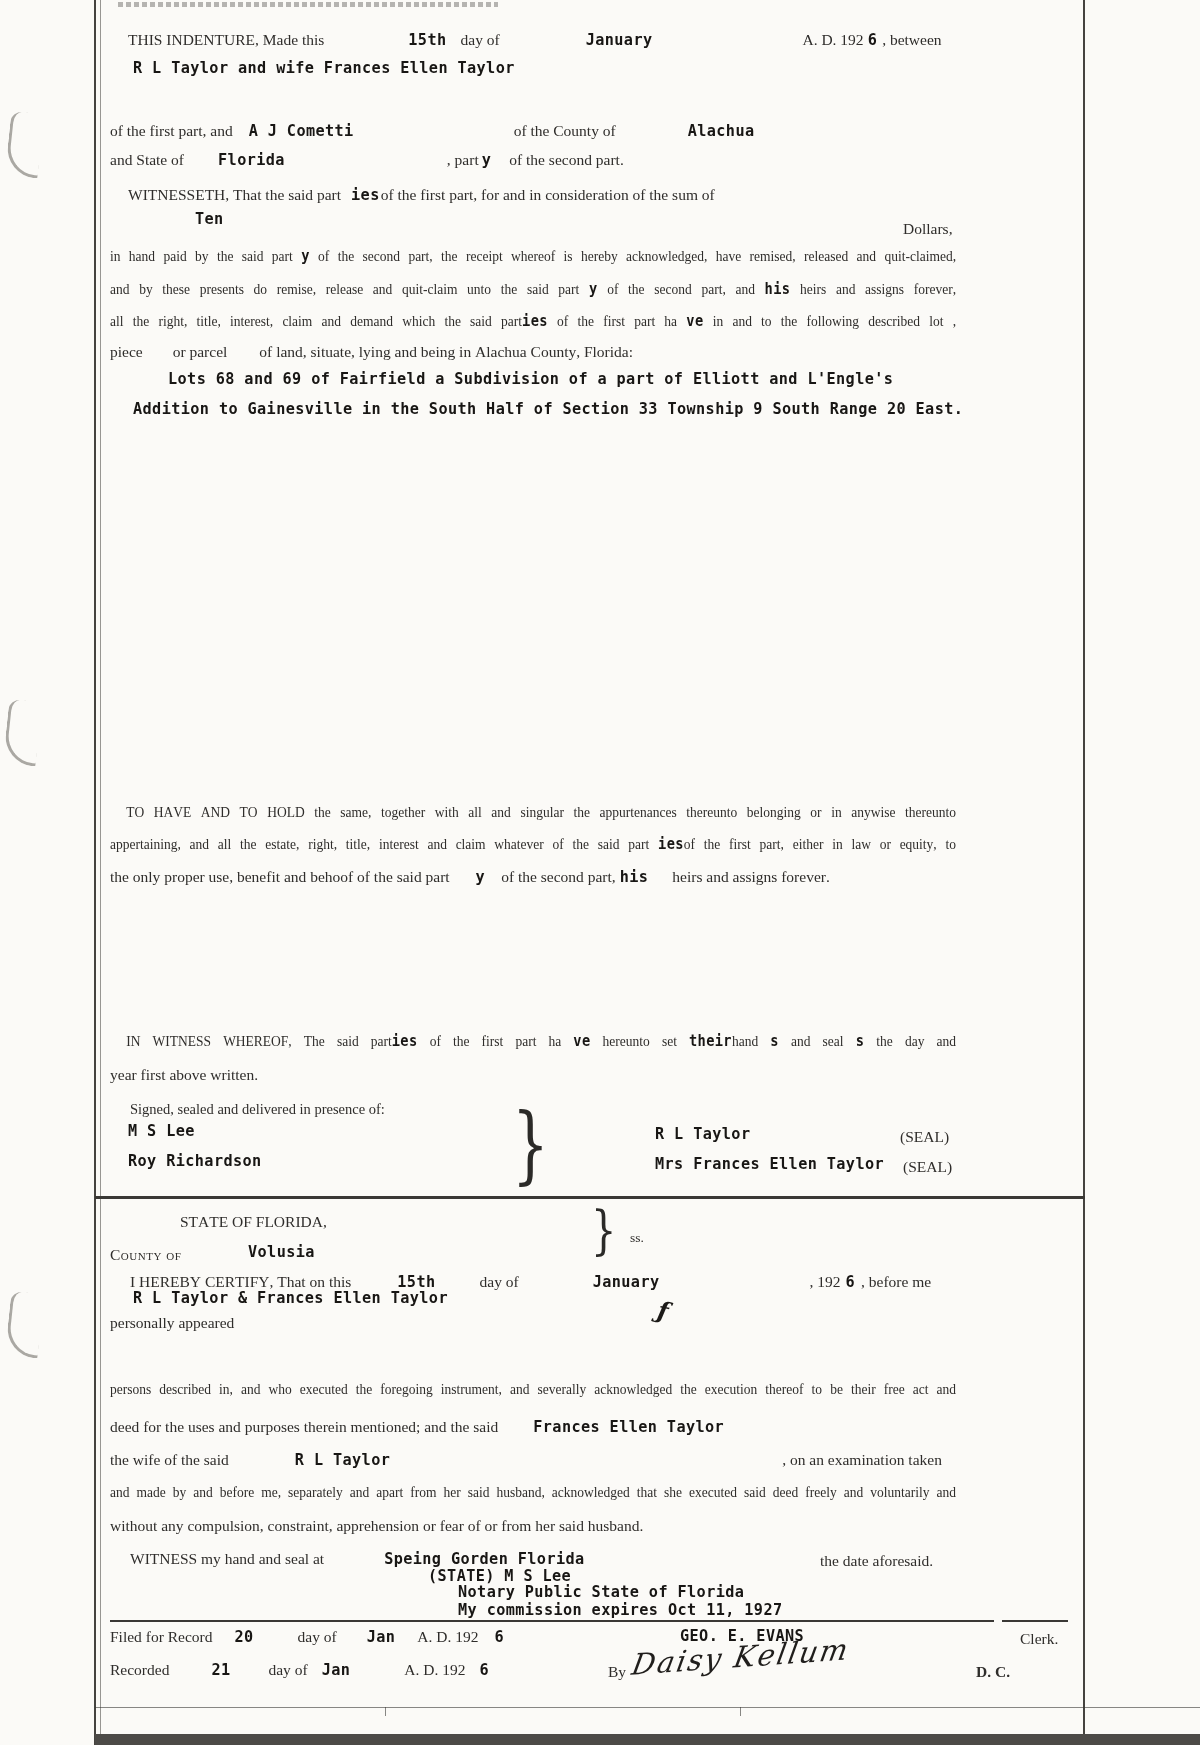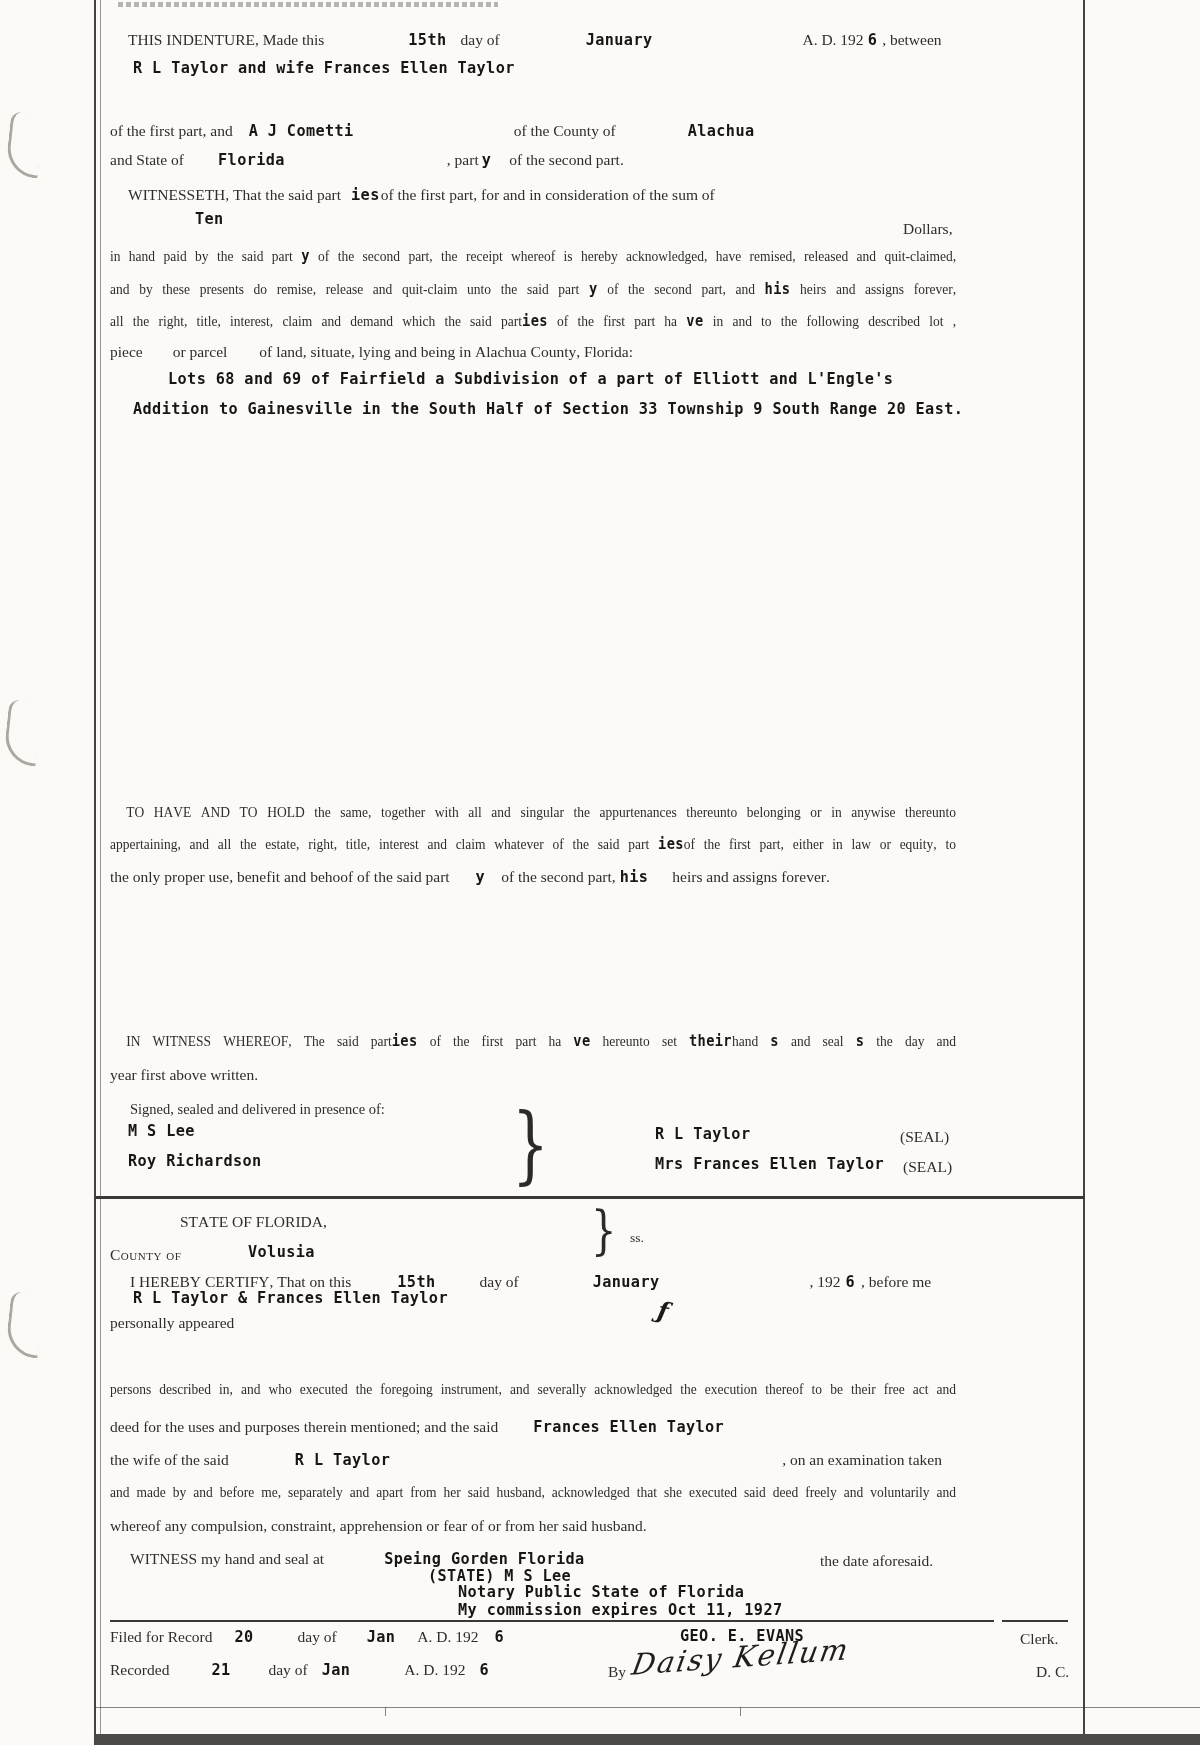--- a/index.html
+++ b/index.html
@@ -141,21 +141,21 @@
     <span>deed for the uses and purposes therein mentioned; and the said</span><span class="ti" style="margin-left:35px;">Frances Ellen Taylor</span>
   </div>
 
   <div class="p" style="left:110px;top:1450px;">
     <span>the wife of the said</span><span class="ti" style="margin-left:66px;">R L Taylor</span><span style="margin-left:392px;margin-top:44px;">, on an examination taken</span>
   </div>
 
   <div class="jl" style="top:1483px;">
     <span>and made by and before me, separately and apart from her said husband, acknowledged that she executed said deed freely and voluntarily and</span>
   </div>
-  <div class="p" style="left:110px;top:1516px;">whereof any compulsion, constraint, apprehension or fear of or from her said husband.</div>
+  <div class="p" style="left:110px;top:1516px;">without any compulsion, constraint, apprehension or fear of or from her said husband.</div>
 
   <div class="p" style="left:130px;top:1549px;">
     <span>WITNESS my hand and seal at</span><span class="ti" style="margin-left:60px;">Speing Gorden Florida</span>
   </div>
   <div class="p" style="left:820px;top:1551px;">the date aforesaid.</div>
 
   <div class="ta" style="left:428px;top:1567px;">(STATE)   M S Lee</div>
   <div class="ta" style="left:458px;top:1583px;">Notary Public State of Florida</div>
   <div class="ta" style="left:458px;top:1601px;">My commission expires Oct 11, 1927</div>
 
@@ -166,20 +166,20 @@
     <span>Filed for Record</span><span class="ti" style="margin-left:22px;">20</span><span style="margin-left:44px;">day of</span><span class="ti" style="margin-left:30px;">Jan</span><span style="margin-left:22px;">A. D. 192</span><span class="ti" style="margin-left:16px;">6</span>
   </div>
   <div class="ta" style="left:680px;top:1627px;">GEO. E. EVANS</div>
   <div class="p" style="left:1020px;top:1629px;">Clerk.</div>
 
   <div class="p" style="left:110px;top:1660px;">
     <span>Recorded</span><span class="ti" style="margin-left:42px;">21</span><span style="margin-left:38px;">day of</span><span class="ti" style="margin-left:14px;">Jan</span><span style="margin-left:54px;">A. D. 192</span><span class="ti" style="margin-left:14px;">6</span>
   </div>
   <div class="p" style="left:608px;top:1662px;">By</div>
   <div class="sig" style="left:632px;top:1640px;">Daisy Kellum</div>
-  <div class="p" style="left:1036px;top:1662px;">D. C.</div>
+  <div class="p" style="left:976px;top:1662px;font-weight:bold;">D. C.</div>
 
   <div class="hrule" style="left:95px;top:1707px;width:1105px;height:1px;opacity:.6;"></div>
   <div class="hrule" style="left:385px;top:1707px;width:1px;height:9px;opacity:.6;"></div>
   <div class="hrule" style="left:740px;top:1707px;width:1px;height:9px;opacity:.6;"></div>
   <div class="band" style="left:95px;top:1734px;width:1105px;height:11px;"></div>
 
 </div>
 
 </body></html>

